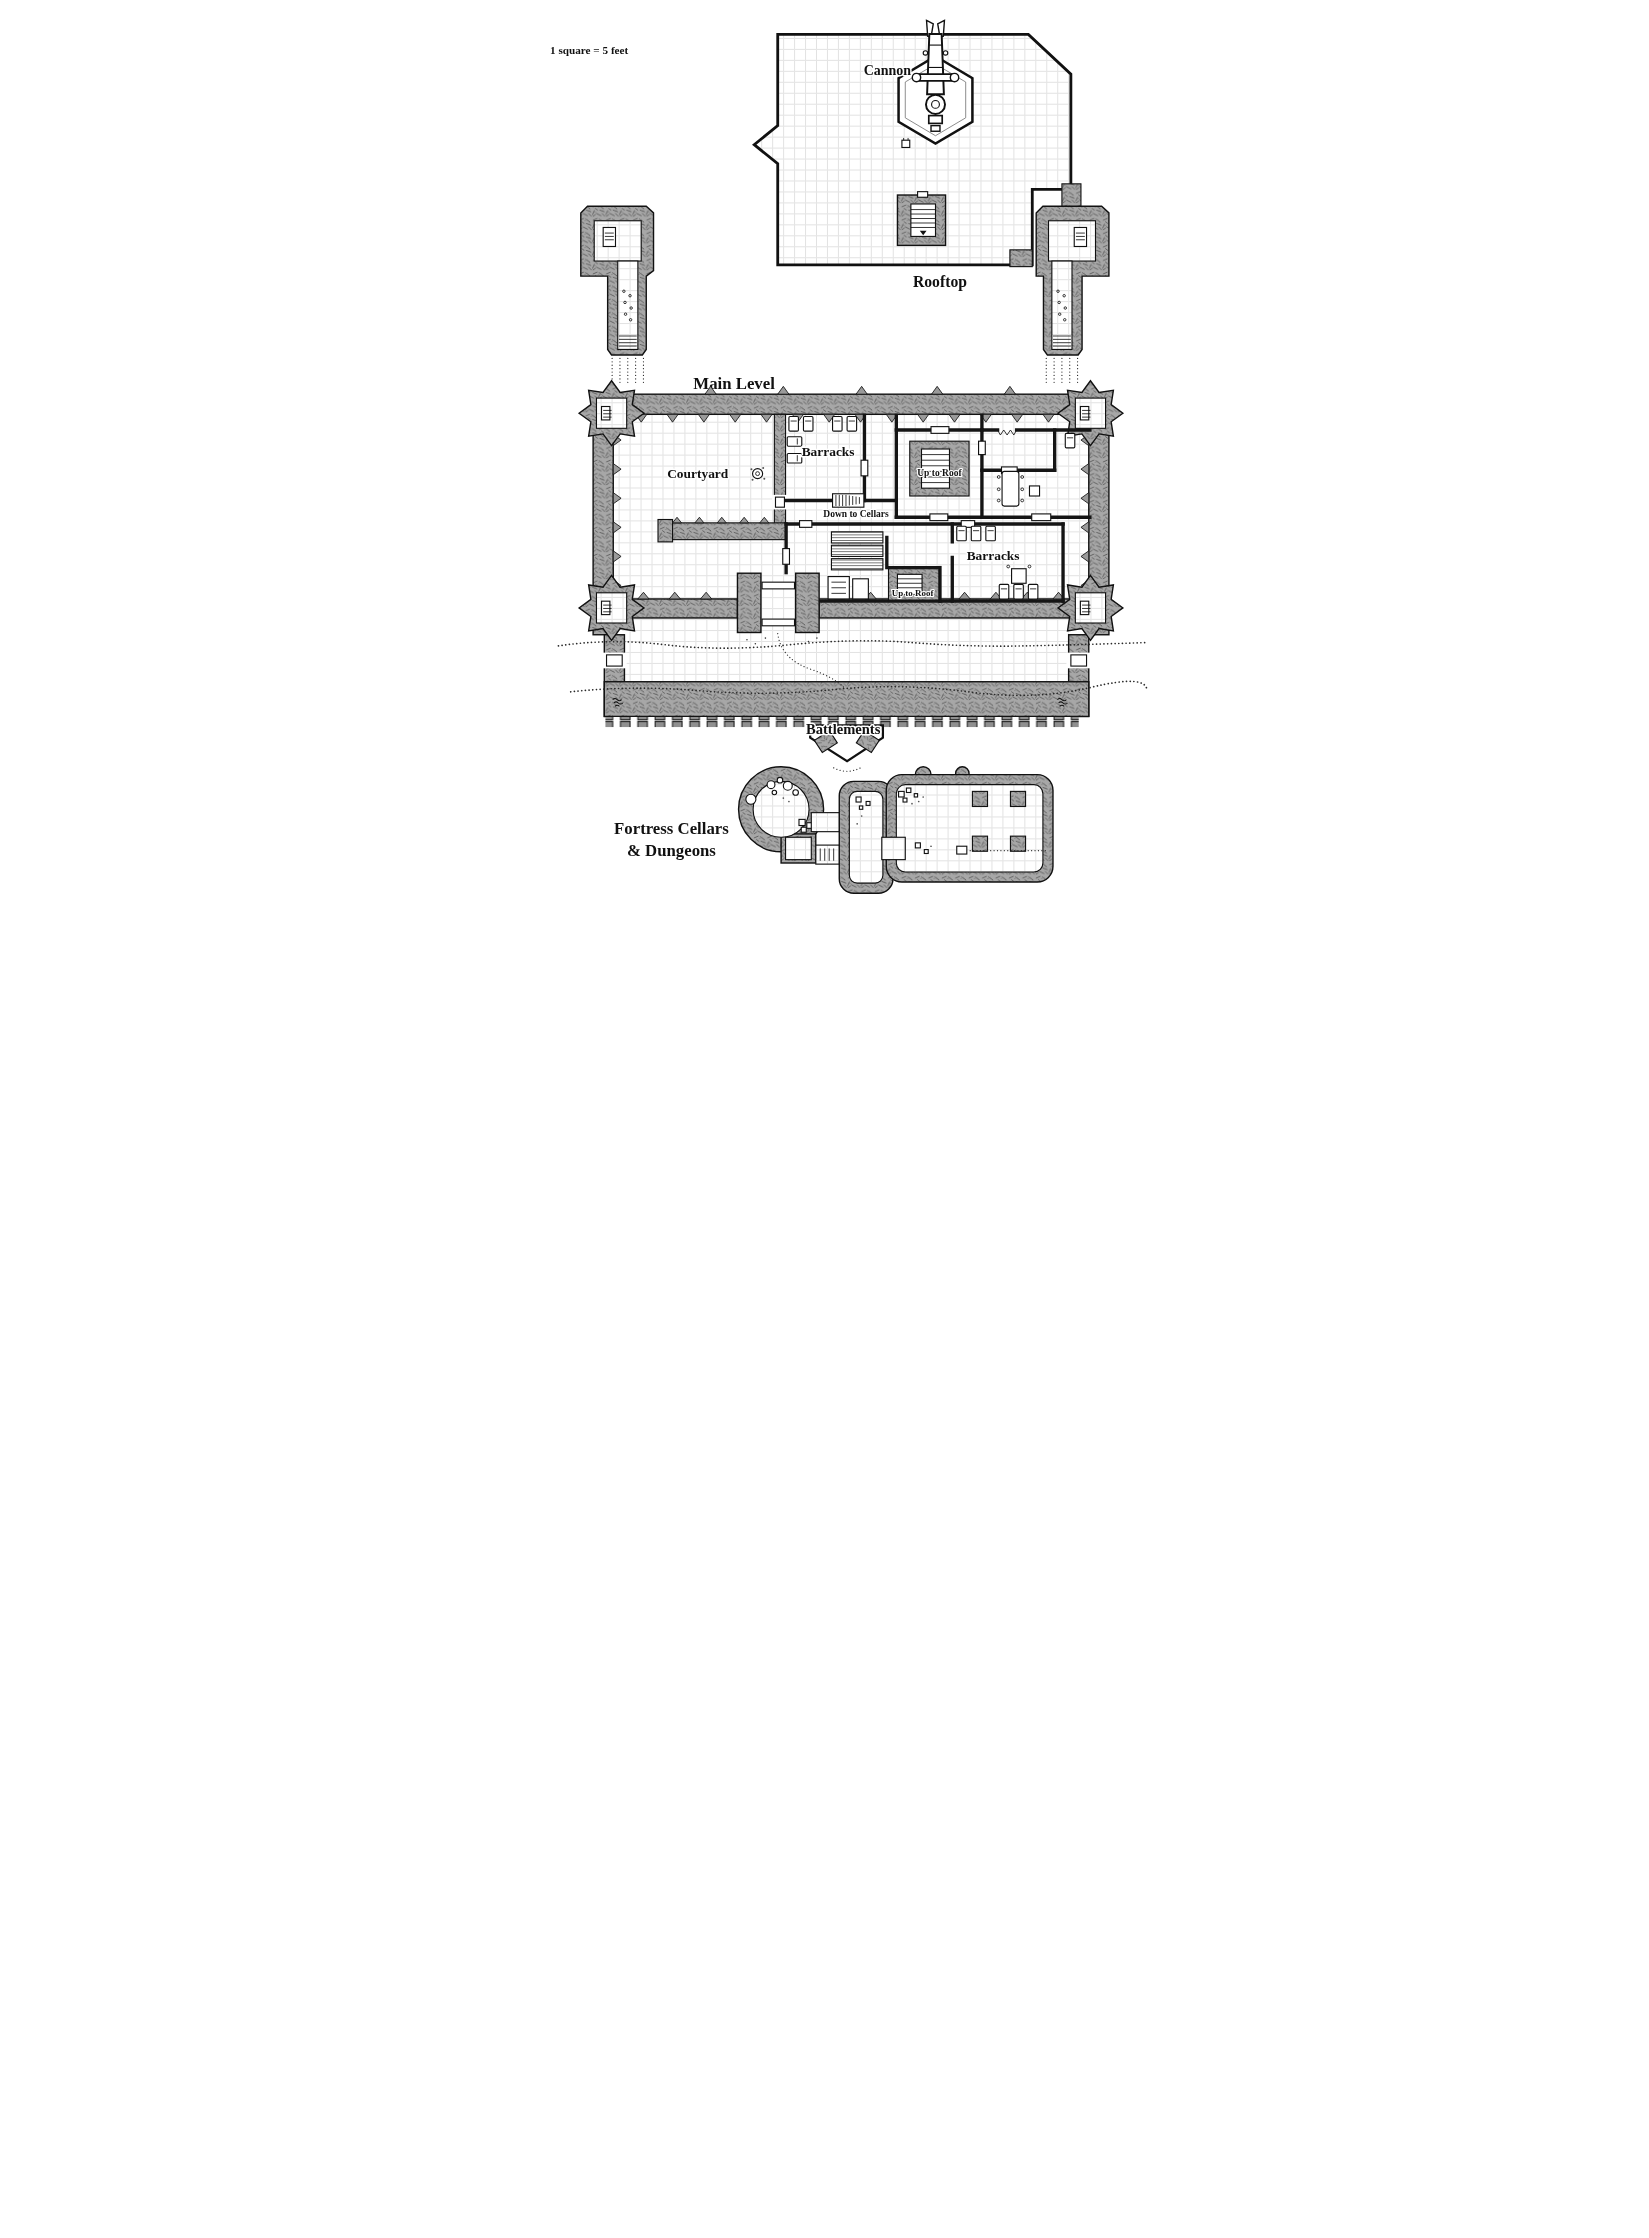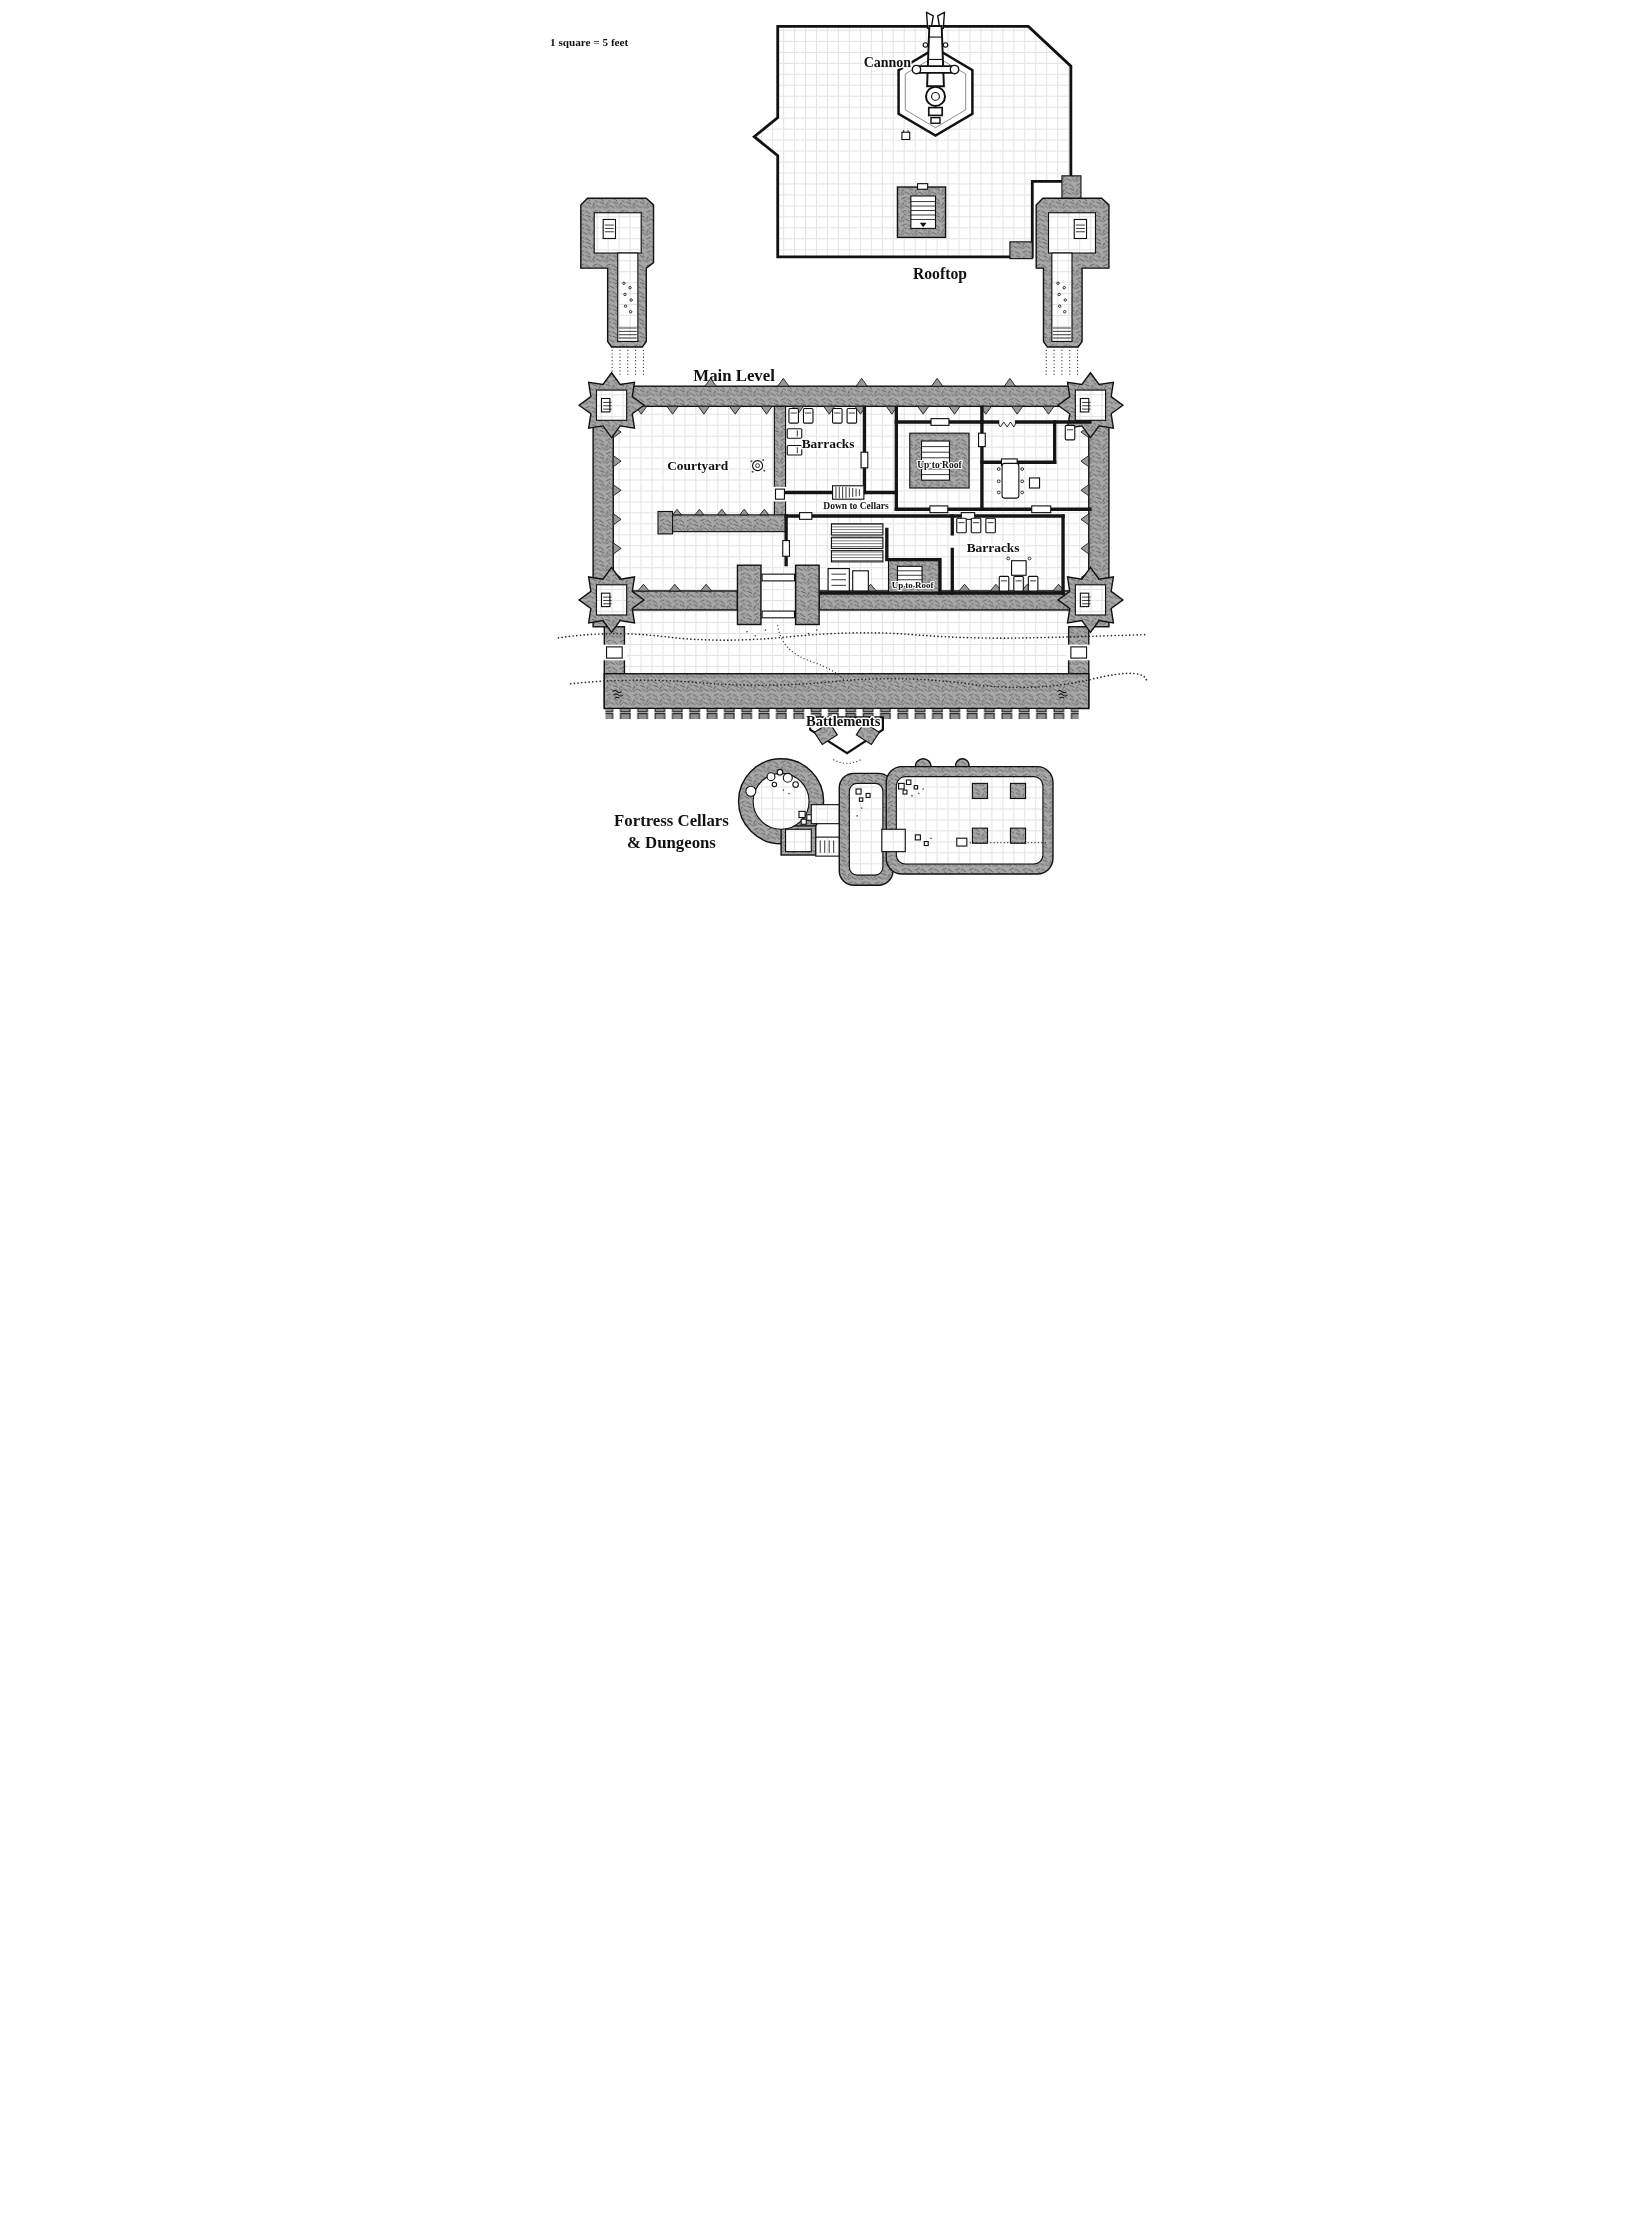--- a/index.html
+++ b/index.html
@@ -1,16 +1,16 @@
 <!DOCTYPE html>
 <html style="font-size:9px"><head>
 <meta charset="utf-8">
 <style>
   html,body{margin:0;padding:0;background:#ffffff;}
-  .map-wrap{width:100%;max-width:654px;margin:8px auto;}
+  .map-wrap{width:100%;max-width:654px;margin:16px auto;}
   svg{display:block;width:100%;height:auto;}
   .wall{fill:url(#rubble);stroke:#111;stroke-width:2.5;}
   .wall-thin{fill:url(#rubble);stroke:#111;stroke-width:2;}
   .floor{fill:url(#grid);}
   .floor-edge{fill:url(#grid);stroke:#111;stroke-width:2;}
   .blackwall{stroke:#151515;stroke-width:6;fill:none;stroke-linecap:square;}
   .thin{stroke:#111;stroke-width:2;fill:#fff;}
   .thin15{stroke:#111;stroke-width:1.5;fill:none;}
   .teeth{fill:#9a9a9a;stroke:#111;stroke-width:1.5;}
   .dotted{fill:none;stroke:#2a2a2a;stroke-width:3;stroke-dasharray:0.1 6.5;stroke-linecap:round;}

